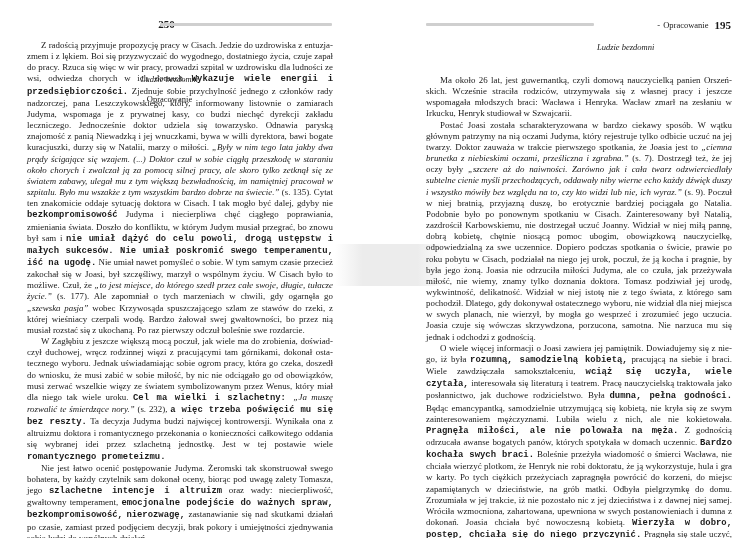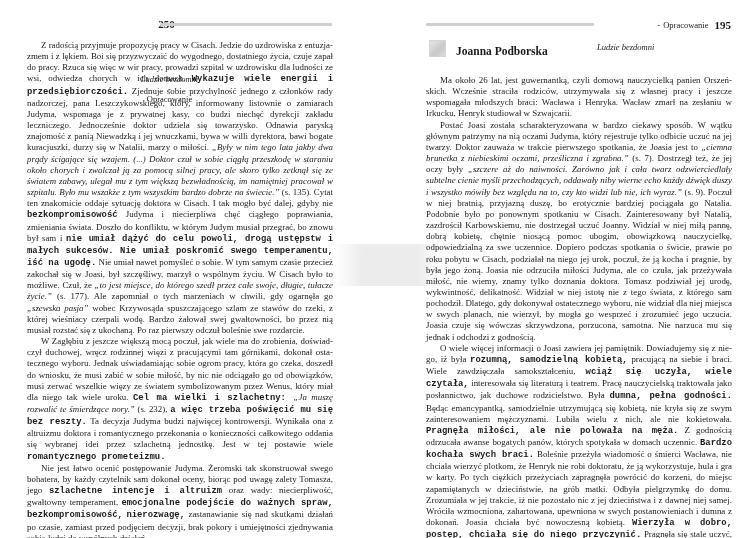--- a/index.html
+++ b/index.html
@@ -69,23 +69,19 @@
   </div>
 
   <div class="page right">
     <div class="running-head">
       <span class="book-title">Ludzie bezdomni</span>
       <span class="head-sep">-</span>
       <span class="section-name">Opracowanie</span>
       <span class="page-num">195</span>
     </div>
     <div class="head-rule"></div>
-    <div class="section-heading">
-      <span class="heading-icon"></span>
-      <span class="heading-text">Joanna Podborska</span>
-    </div>
     <div class="text">
         <p><span>Ma około 26 lat, jest guwernantką, czyli domową nauczycielką panien Orszeń­skich. Wcześnie straciła rodziców, utrzymywała się z własnej pracy i jeszcze wspoma­gała młodszych braci: Wacława i Henryka. Wacław zmarł na zesłaniu w Irkucku, Henryk studiował w Szwajcarii.</span></p>
         <p><span>Postać Joasi została scharakteryzowana w bardzo ciekawy sposób. W wątku głów­nym patrzymy na nią oczami Judyma, który rejestruje tylko odbicie uczuć na jej twa­rzy. Doktor zauważa w trakcie pierwszego spotkania, że Joasia jest to </span><i>„ciemna brunet­ka z niebieskimi oczami, prześliczna i zgrabna.”</i><span> (s. 7). Dostrzegł też, że jej oczy były </span><i>„szczere aż do naiwności. Zarówno jak i cała twarz odzwierciedlały subtelne cienie myśli przechodzących, oddawały niby wierne echo każdy dźwięk duszy i wszystko mówiły bez względu na to, czy kto widzi lub nie, ich wyraz.”</i><span> (s. 9). Poczuł w niej bratnią, przyjazną duszę, bo erotycznie bardziej pociągała go Natalia. Podobnie było po ponownym spotkaniu w Cisach. Zainteresowany był Natalią, zazdrościł Karbowskiemu, nie do­strzegał uczuć Joanny. Widział w niej miłą pannę, dobrą kobietę, chętnie niosącą po­moc ubogim, obowiązkową nauczycielkę, odpowiedzialną za swe uczennice. Dopie­ro podczas spotkania o świcie, prawie po roku pobytu w Cisach, podziałał na niego jej urok, poczuł, że ją kocha i pragnie, by była jego żoną. Joasia nie odrzuciła miłości Judyma, ale co czuła, jak przeżywała miłość, nie wiemy, znamy tylko doznania dok­tora. Tomasz podziwiał jej urodę, wykwintność, delikatność. Widział w niej istotę nie z tego świata, z którego sam pochodził. Dlatego, gdy dokonywał ostatecznego wybo­ru, nie widział dla niej miejsca w swych planach, nie wierzył, by mogła go wesprzeć i zrozumieć jego uczucia. Joasia czuje się wówczas skrzywdzona, porzucona, samot­na. Nie narzuca mu się jednak i odchodzi z godnością.</span></p>
         <p><span>O wiele więcej informacji o Joasi zawiera jej pamiętnik. Dowiadujemy się z nie­go, iż była </span><b>rozumną, samodzielną kobietą,</b><span> pracującą na siebie i braci. Wiele zawdzię­czała samokształceniu, </span><b>wciąż się uczyła, wiele czytała,</b><span> interesowała się literaturą i teatrem. Pracę nauczycielską traktowała jako posłannictwo, jak duchowe rodziciel­stwo. Była </span><b>dumna, pełna godności.</b><span> Będąc emancypantką, samodzielnie utrzymującą się kobietą, nie kryła się ze swym zainteresowaniem mężczyznami. Lubiła wielu z nich, ale nie kokietowała. </span><b>Pragnęła miłości, ale nie polowała na męża.</b><span> Z godnością odrzucała awanse bogatych panów, których spotykała w domach uczennic. </span><b>Bardzo kochała swych braci.</b><span> Boleśnie przeżyła wiadomość o śmierci Wacława, nie chciała wierzyć plotkom, że Henryk nie robi doktoratu, że ją wykorzystuje, hula i gra w kar­ty. Po tych ciężkich przeżyciach zapragnęła powrócić do korzeni, do miejsc zapa­miętanych w dzieciństwie, na grób matki. Odbyła pielgrzymkę do domu. Zrozumia­ła w jej trakcie, iż nie pozostało nic z jej dzieciństwa i z dawnej niej samej. Wróciła wzmocniona, zahartowana, upewniona w swych postanowieniach i dumna z doko­nań. Joasia chciała być nowoczesną kobietą. </span><b>Wierzyła w dobro, postęp, chciała się do niego przyczynić.</b><span> Pragnęła się stale uczyć, doskonalić, uczestniczyć w kulturze. Ceniła sobie swoją samodzielność, lubiła pracę.</span></p>
       </div>
   </div>
 </div>
 
 </body></html>

